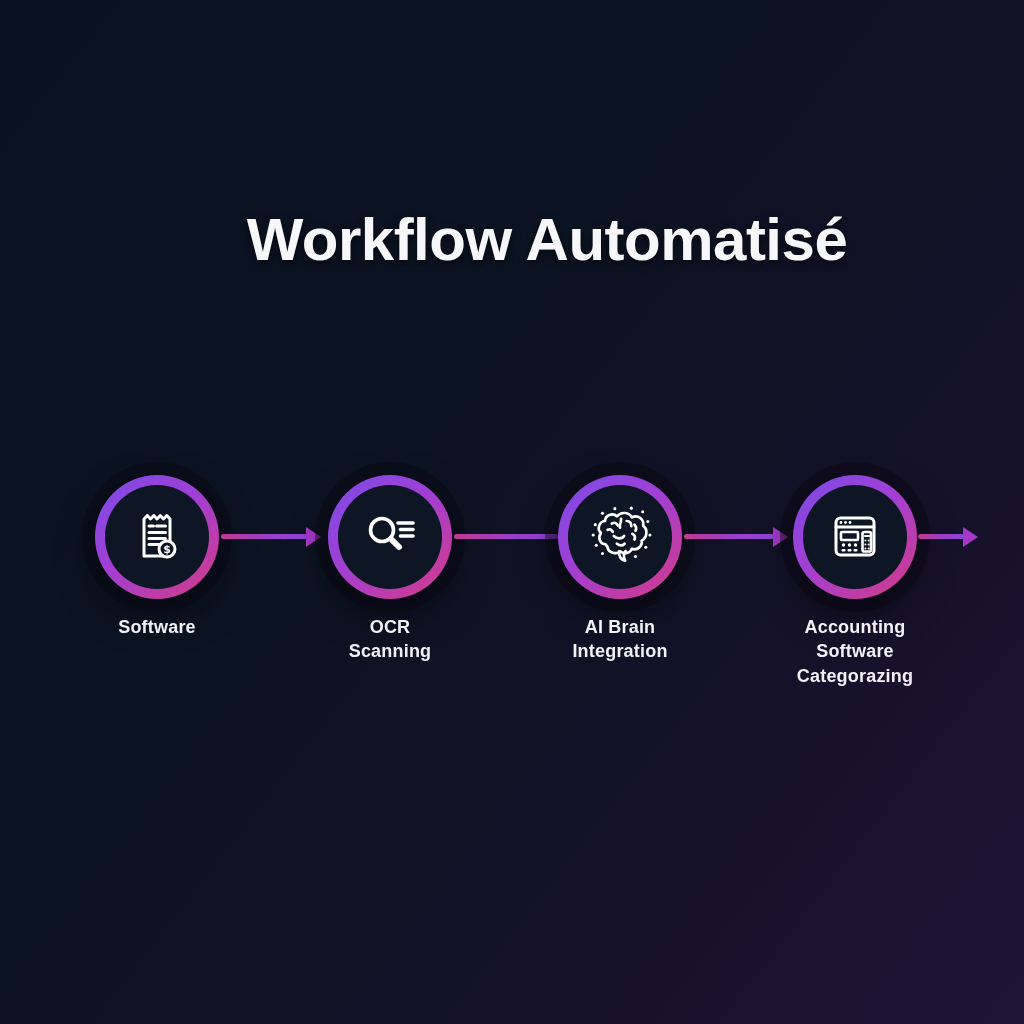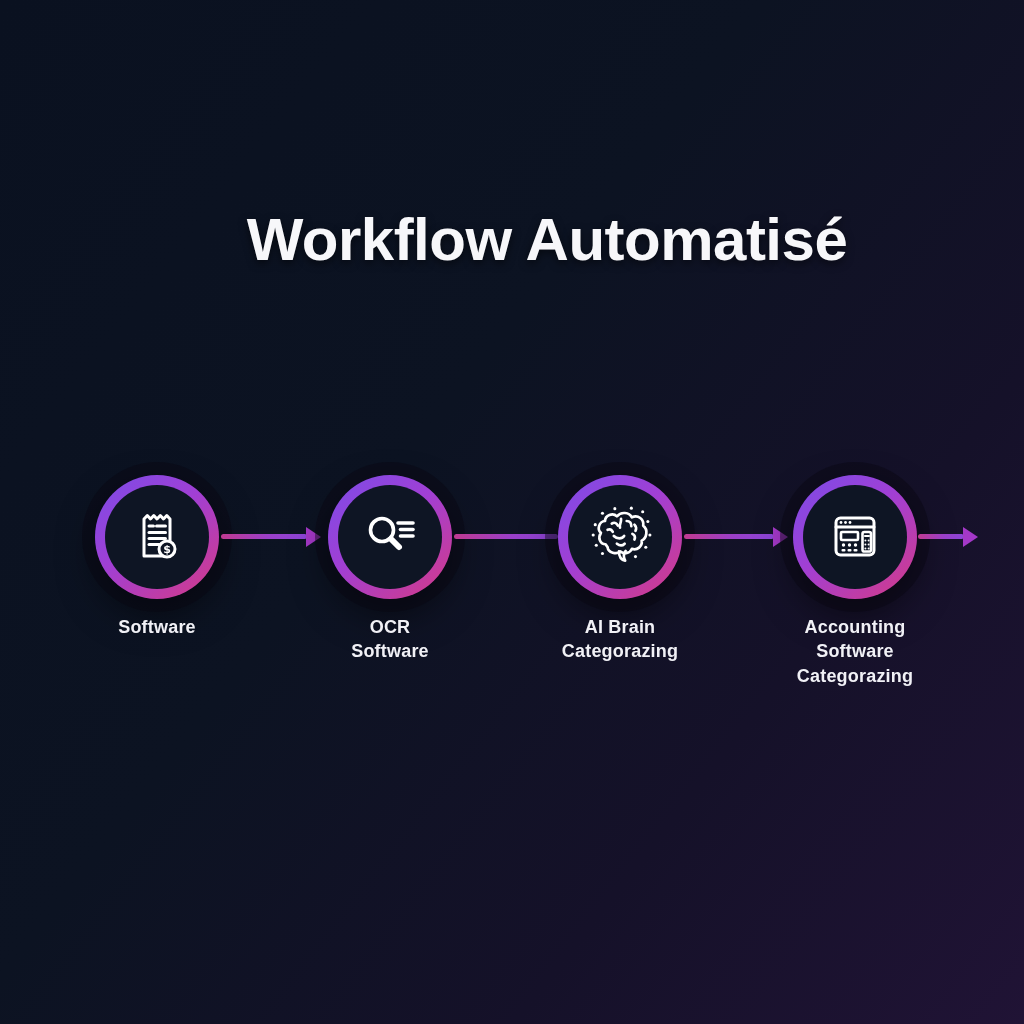--- a/index.html
+++ b/index.html
@@ -110,21 +110,21 @@
       <svg width="64" height="64" viewBox="0 0 64 64" fill="none" stroke="#ffffff" stroke-width="3.6" stroke-linecap="round" stroke-linejoin="round">
         <circle cx="24" cy="25" r="11.5"></circle>
         <line x1="33" y1="34" x2="41" y2="42" stroke-width="6"></line>
         <line x1="40" y1="18" x2="55" y2="18"></line>
         <line x1="42.5" y1="24.5" x2="55" y2="24.5"></line>
         <line x1="42.5" y1="31" x2="55" y2="31"></line>
       </svg>
     </div>
   </div>
   <div class="step-label" id="l2">OCR
-Software</div>
+Scanning</div>
 
   <div class="arrow" id="a2"></div>
 
   <div class="ring" id="c3">
     <div class="ring-inner">
       <svg width="66" height="66" viewBox="0 0 64 64" fill="none" stroke="#ffffff" stroke-width="2.6" stroke-linecap="round" stroke-linejoin="round">
         <path d="M18 39 C 13 39, 10 33, 13.5 28 C 9.5 24.5, 11.5 17, 17.5 16.5 C 17.5 11, 25 8, 29 12 C 33 7, 41 8, 43.5 13 C 49.5 10, 55.5 15, 54.5 21 C 59.5 25, 58 33, 53 35.5 C 54 41, 48.5 45.5, 43.5 43.5 C 42 47.5, 36 49, 32.5 46 C 28.5 49.5, 20.5 47, 20 42 Z"></path>
         <path d="M31 46 C 31 51, 33 54, 37 55 C 35 51, 35.5 48, 37.5 45.5"></path>
         <path d="M24 19 c 3 -2, 5 0, 6 2"></path>
         <path d="M20 25 c 2 -1, 4 0, 5 2"></path>
@@ -145,21 +145,21 @@
             <circle cx="59" cy="17" r="1.5"></circle>
           <circle cx="61" cy="30" r="1.5"></circle>
             <circle cx="57" cy="42" r="1.5"></circle>
           <circle cx="15" cy="48" r="1.5"></circle>
             <circle cx="47" cy="51" r="1.5"></circle>
         </g>
       </svg>
     </div>
   </div>
   <div class="step-label" id="l3">AI Brain
-Categorazing</div>
+Integration</div>
 
   <div class="arrow headed" id="a3"></div>
 
   <div class="ring" id="c4">
     <div class="ring-inner">
       <svg width="64" height="64" viewBox="0 0 64 64" fill="none" stroke="#ffffff" stroke-width="3" stroke-linecap="round" stroke-linejoin="round">
         <rect x="13" y="13" width="38" height="37" rx="4.5"></rect>
         <line x1="13" y1="22" x2="51" y2="22"></line>
         <g fill="#ffffff" stroke="none">
           <circle cx="18" cy="17.5" r="1.4"></circle>

